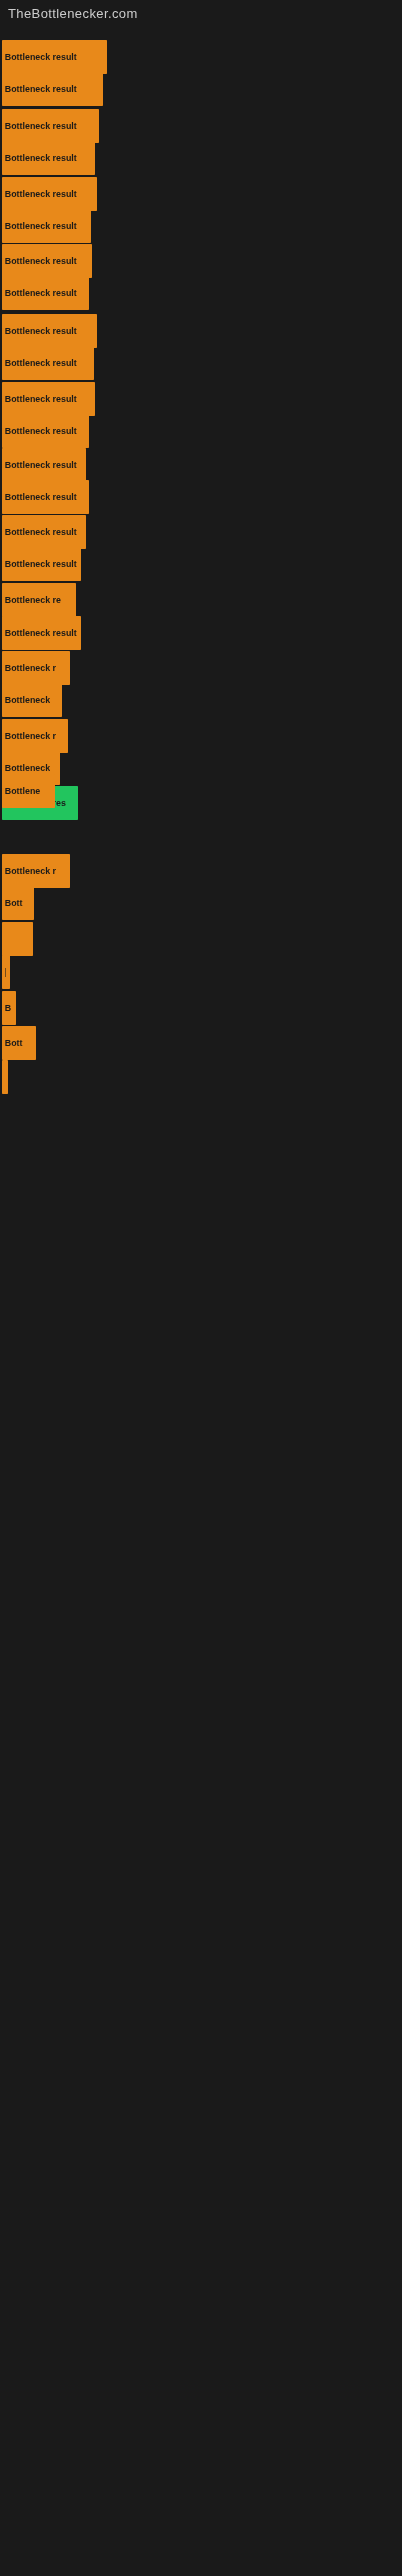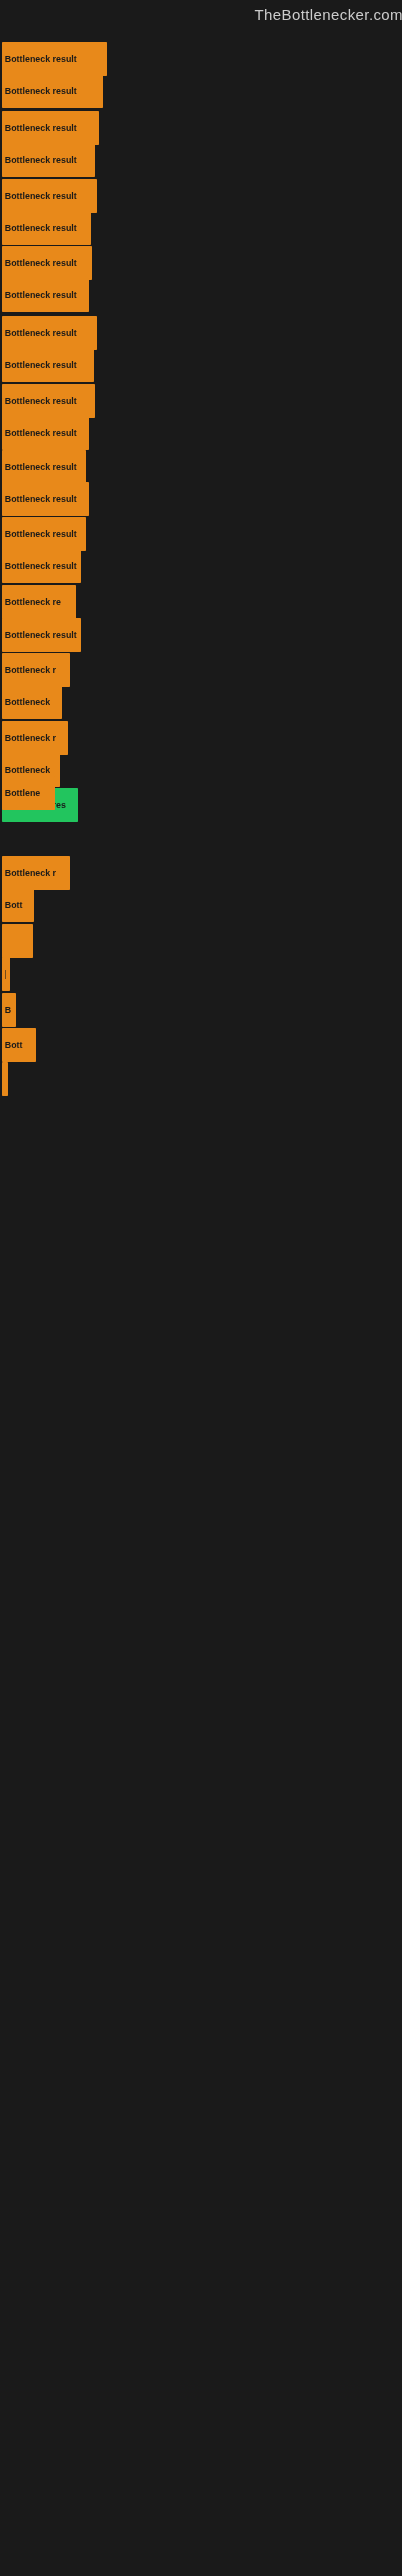--- a/index.html
+++ b/index.html
@@ -10,25 +10,26 @@
 
     body {
       width: 403px;
       min-height: 2576px;
       background-color: #1a1a1a;
       font-family: Arial, sans-serif;
       position: relative;
     }
 
     .site-title {
-      text-align: right;
+      text-align: left;
       color: #cccccc;
-      font-size: 15px;
+      font-size: 13px;
       padding: 6.4px 0;
       letter-spacing: 0.4px;
+      margin-left: 8px;
     }
 
     .chart-container {
       width: 403px;
       height: 2544px;
       position: relative;
       padding-top: 8px;
     }
 
     .bar-row {

